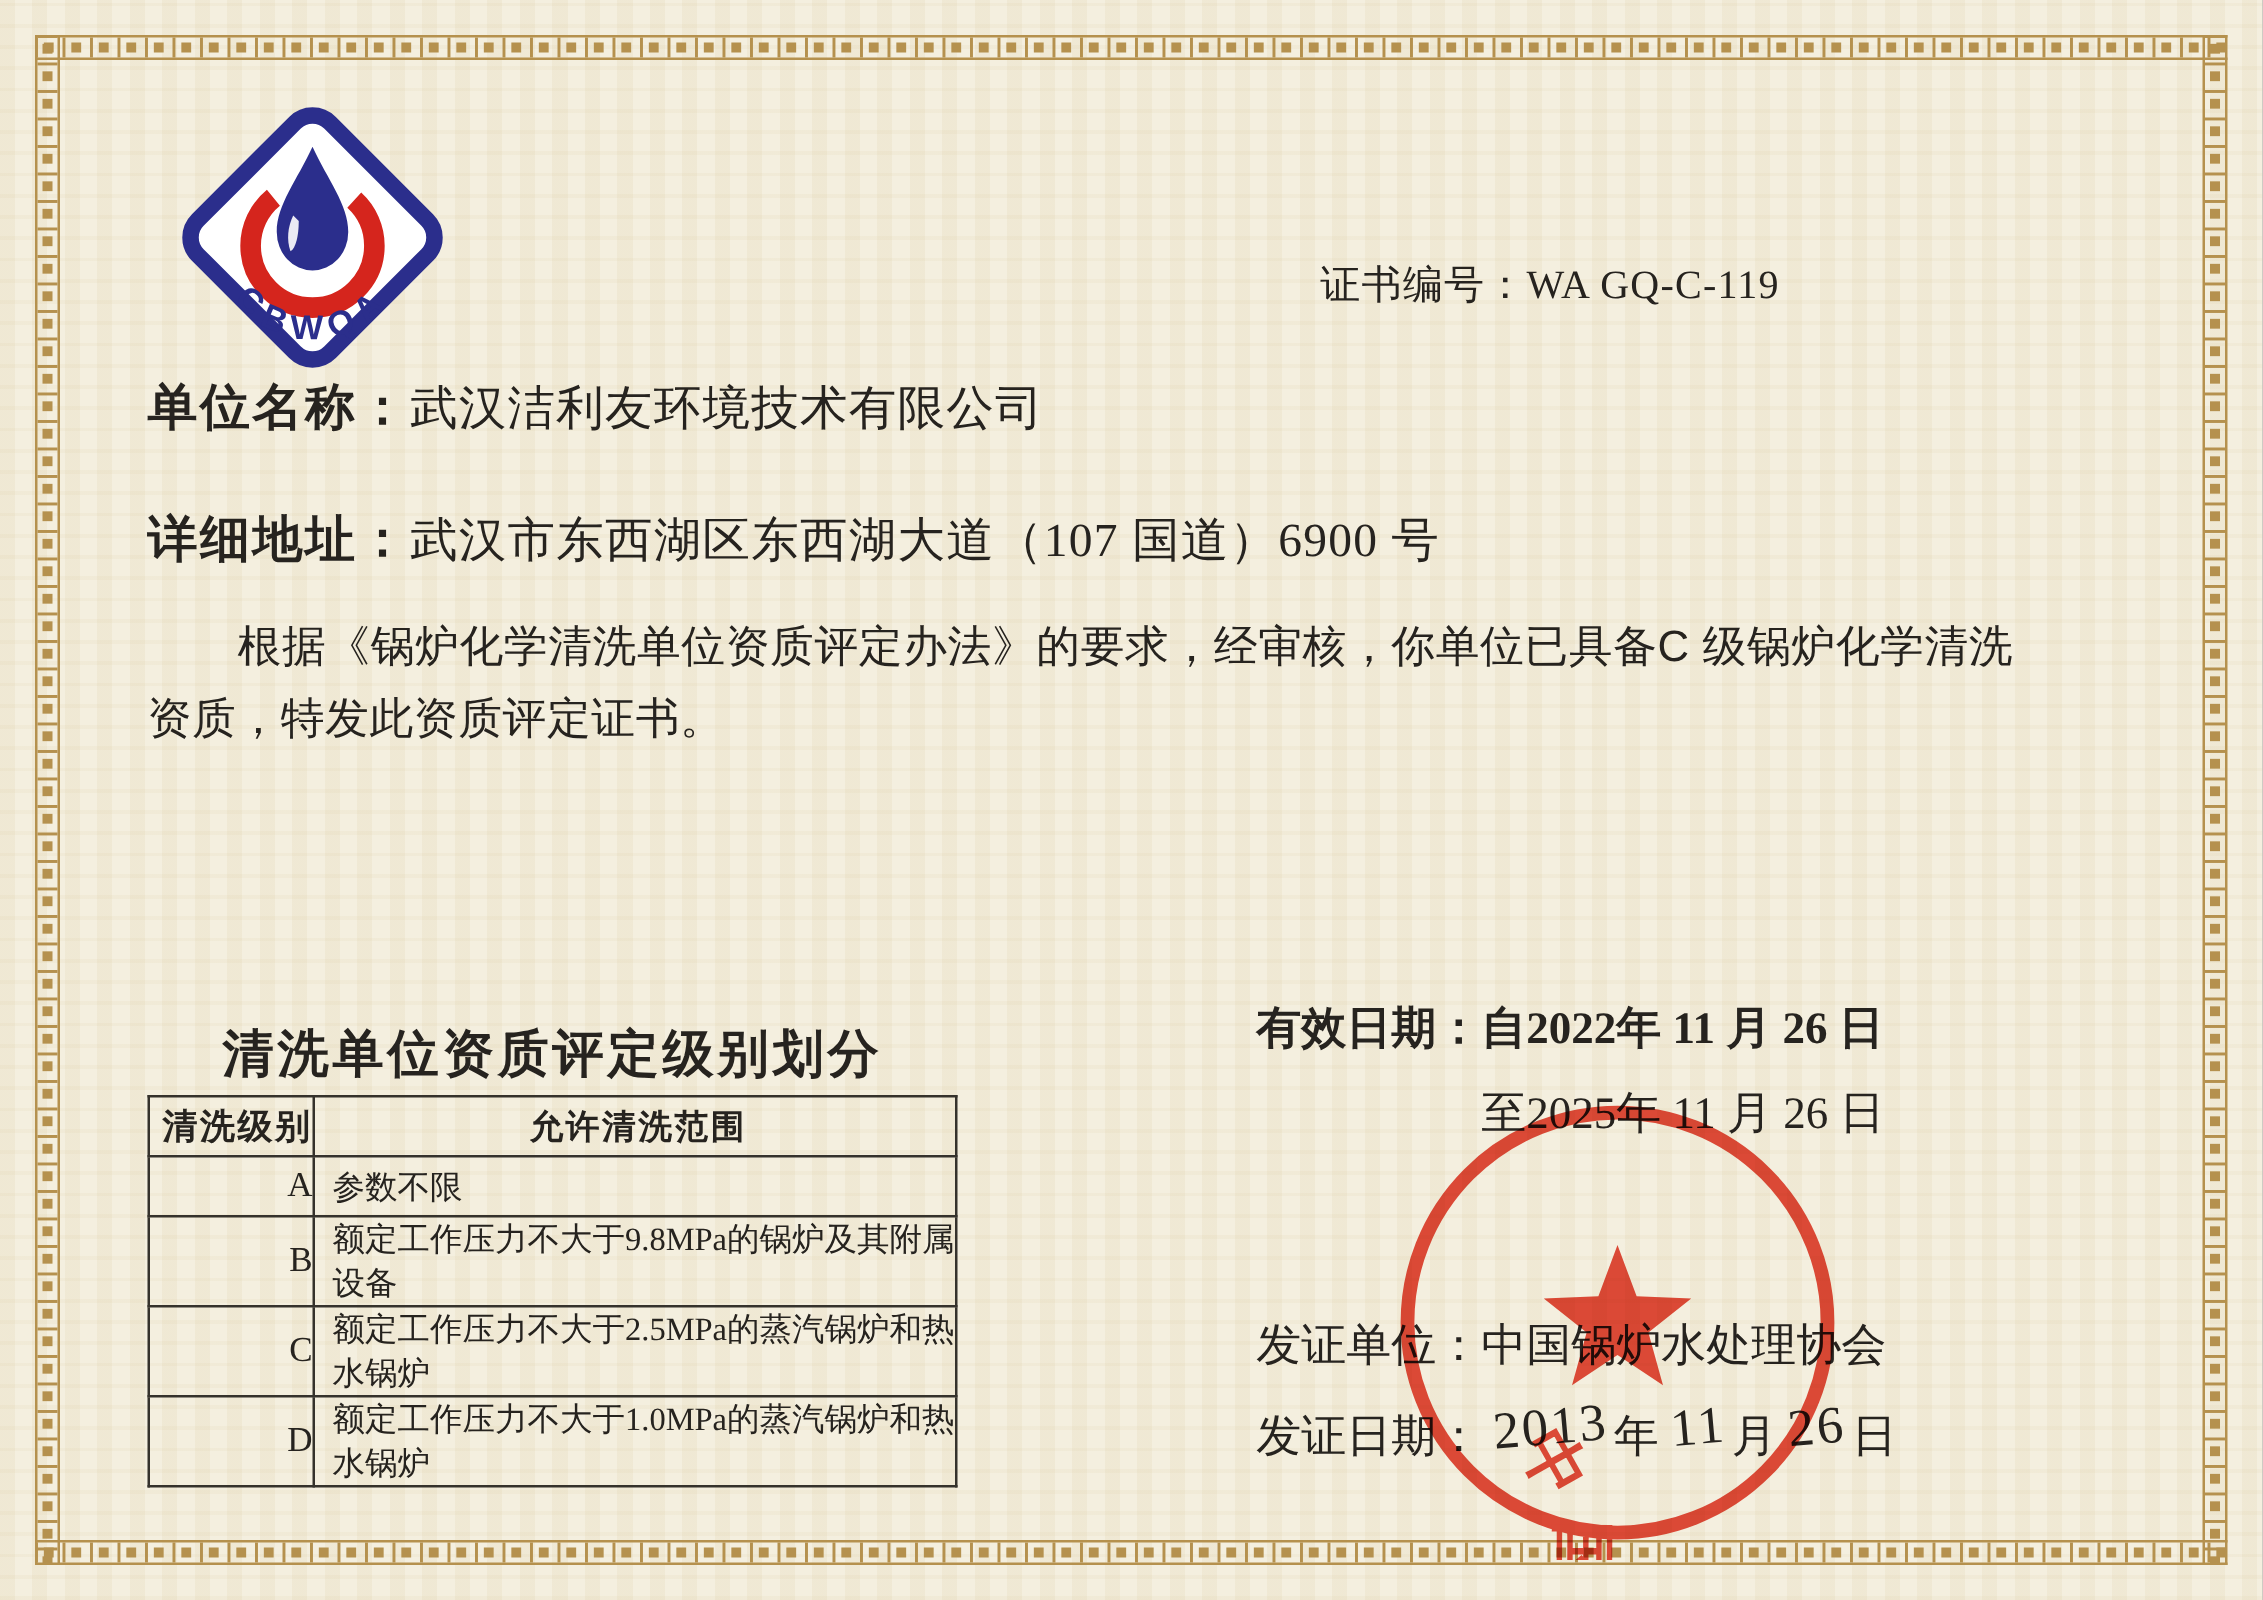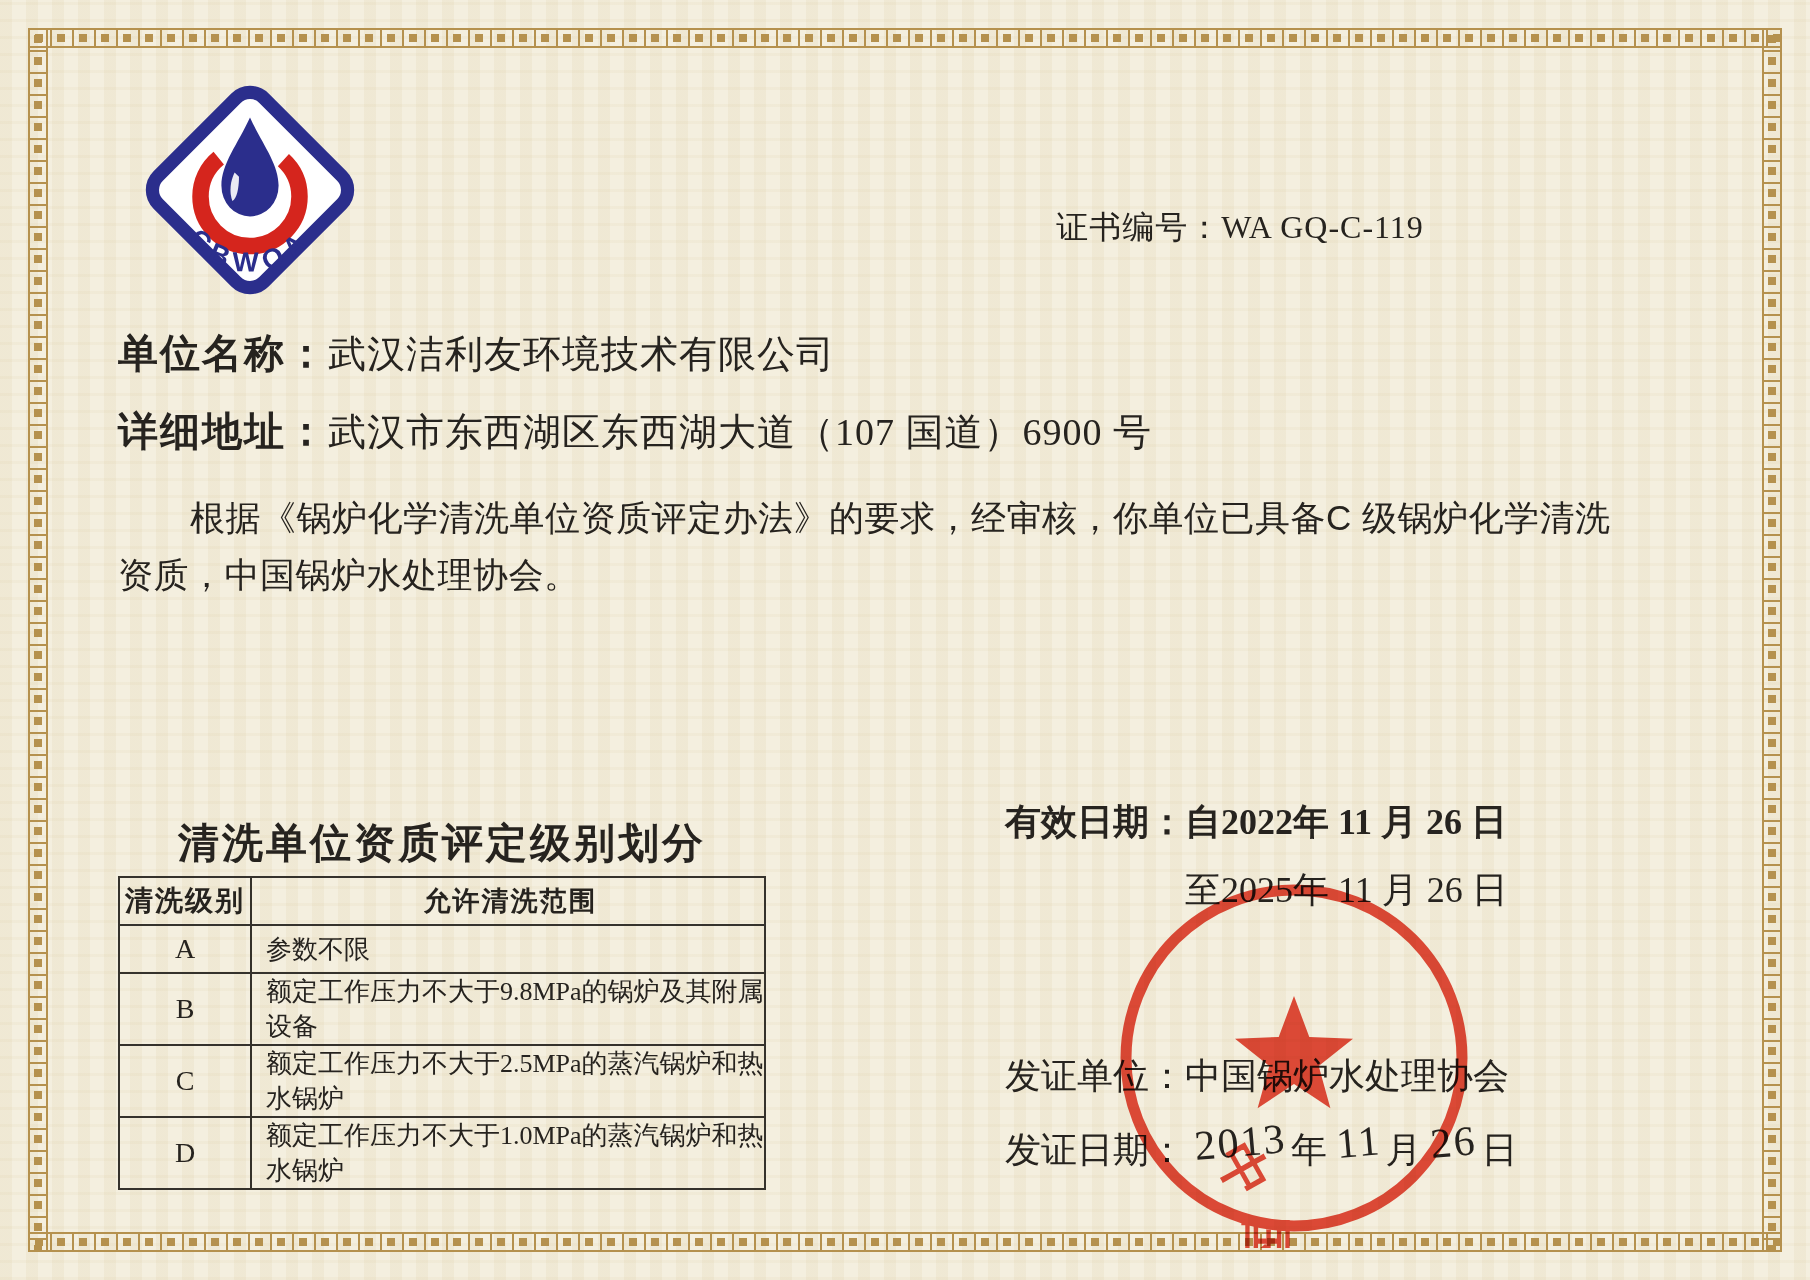--- a/index.html
+++ b/index.html
@@ -58,21 +58,21 @@
     font-size:74px;font-weight:bold;letter-spacing:2px;
     text-align:center;white-space:nowrap;
   }
   .certno{
     position:absolute;left:1000px;top:206px;width:480px;
     font-size:32px;letter-spacing:1px;text-align:center;white-space:nowrap;
   }
   .fieldline{position:absolute;left:118px;font-size:40px;white-space:nowrap;}
   .fieldline .lab{font-weight:bold;letter-spacing:2px;}
   .fieldline .val{font-size:38px;letter-spacing:1px;}
-  .unit{top:326px;font-family:Liberation Mono, monospace;}
+  .unit{top:298px;font-family:Liberation Mono, monospace;}
   .addr{top:404px;}
 
   .para{
     position:absolute;left:118px;top:490px;width:1500px;
     font-size:35px;line-height:1.62;text-indent:72px;
     font-family:"Liberation Sans","DejaVu Sans",sans-serif;
     letter-spacing:0.5px;
   }
 
   .tbl-title{
@@ -81,21 +81,21 @@
   }
   table.grades{
     position:absolute;left:118px;top:876px;width:648px;
     border-collapse:collapse;table-layout:fixed;
     font-size:26px;
   }
   table.grades td,table.grades th{
     border:2px solid #35322c;height:46px;padding:0;
     font-weight:normal;
   }
-  table.grades .c1{width:130px;text-align:center;font-size:28px;}
+  table.grades .c1{width:130px;text-align:right;font-size:28px;}
   table.grades .c2{padding-left:14px;text-align:left;}
   table.grades thead th{font-weight:600;font-size:27px;letter-spacing:2px;}
   table.grades thead .c2{text-align:center;padding-left:5px;}
 
   .rightcol{position:absolute;font-size:36px;white-space:nowrap;}
   .valid1{left:1005px;top:798px;font-weight:bold;}
   .valid2{left:1185px;top:866px;}
   .issuer{left:1005px;top:1052px;}
   .issuedate{left:1005px;top:1124px;}
   .issuedate .num{
@@ -133,21 +133,21 @@
     <span>证书编号：</span><span>WA GQ-C-119</span>
   </div>
 
   <div class="fieldline unit">
     <span class="lab">单位名称：</span><span class="val">武汉洁利友环境技术有限公司</span>
   </div>
   <div class="fieldline addr">
     <span class="lab">详细地址：</span><span class="val">武汉市东西湖区东西湖大道（107 国道）6900 号</span>
   </div>
 
-  <div class="para">根据《锅炉化学清洗单位资质评定办法》的要求，经审核，你单位已具备C 级锅炉化学清洗资质，中国锅炉水处理协会。</div>
+  <div class="para">根据《锅炉化学清洗单位资质评定办法》的要求，经审核，你单位已具备C 级锅炉化学清洗资质，特发此资质评定证书。</div>
 
   <div class="tbl-title">清洗单位资质评定级别划分</div>
   <table class="grades">
     <thead>
       <tr>
         <th class="c1">清洗级别</th>
         <th class="c2">允许清洗范围</th>
       </tr>
     </thead>
     <tbody>

